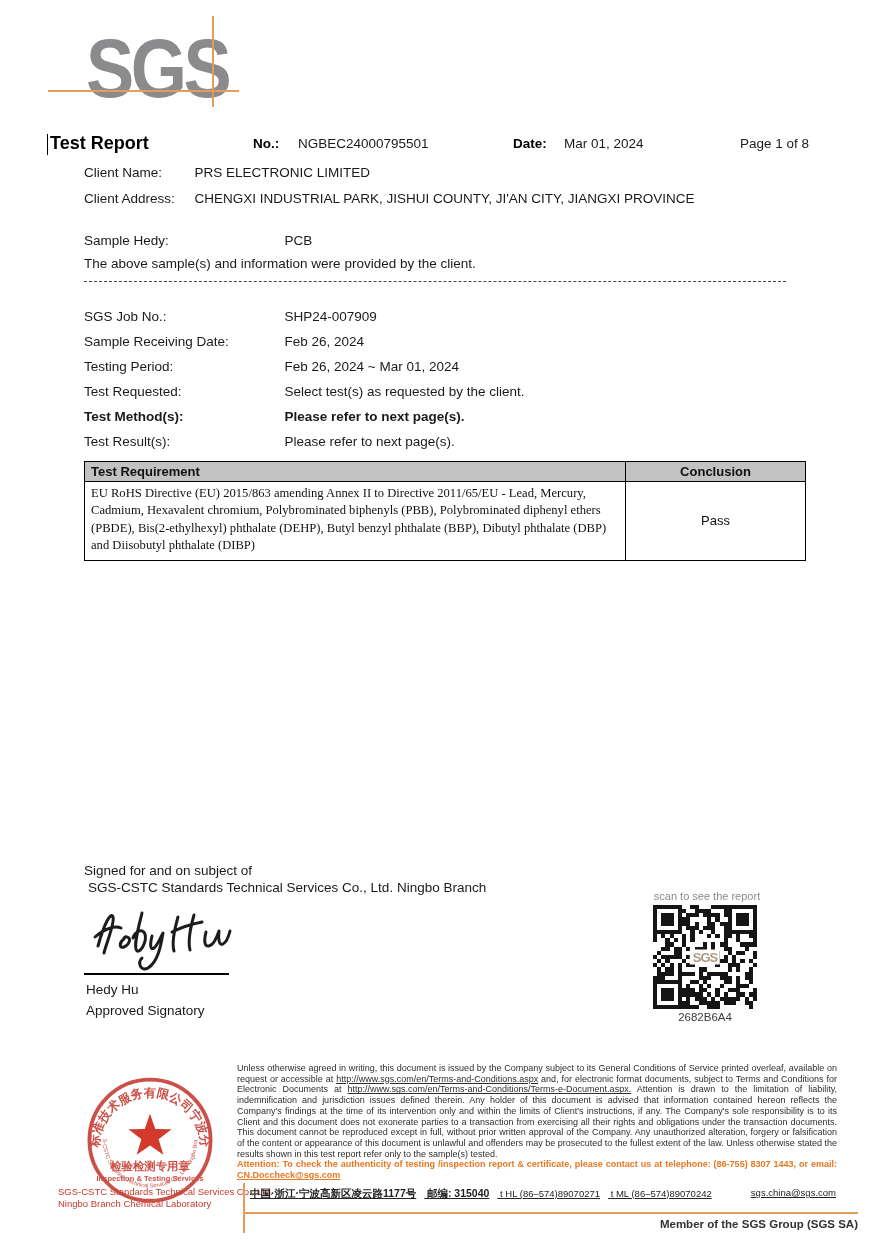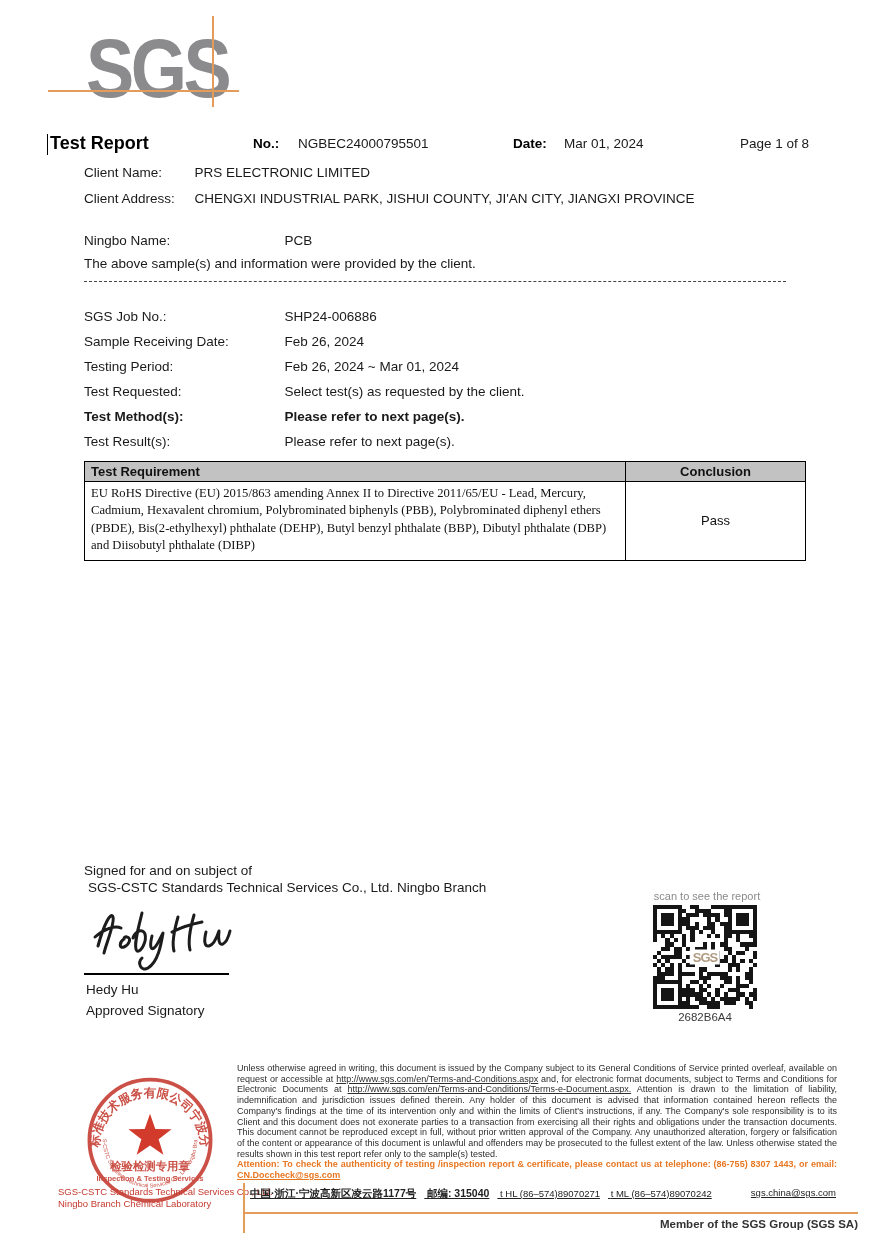--- a/index.html
+++ b/index.html
@@ -81,30 +81,30 @@
   <div class="row-line" style="top:189px;">
     <span class="lbl" style="width:106px;">Client Address:</span>
     <span class="val">CHENGXI INDUSTRIAL PARK, JISHUI COUNTY, JI'AN CITY, JIANGXI PROVINCE</span>
   </div>
   <div class="row-line" style="top:163px;">
     <span class="lbl" style="width:106px;">Client Name:</span>
     <span class="val">PRS ELECTRONIC LIMITED</span>
   </div>
 
   <div class="row-line" style="top:231px;">
-    <span class="lbl" style="width:196px;">Ningbo Name:</span>
+    <span class="lbl" style="width:196px;">Sample Hedy:</span>
     <span class="val">PCB</span>
   </div>
   <div class="row-line val" style="top:256px;">The above sample(s) and information were provided by the client.</div>
   <div class="abs dashed" style="left:84px; top:281px; width:702px;"></div>
 
   <div>
     <div class="row-line" style="top:307px;">
       <span class="lbl" style="width:196px;">SGS Job No.:</span>
-      <span class="val">SHP24-006886</span>
+      <span class="val">SHP24-007909</span>
     </div>
     <div class="row-line" style="top:332px;">
       <span class="lbl" style="width:196px;">Sample Receiving Date:</span>
       <span class="val">Feb 26, 2024</span>
     </div>
     <div class="row-line" style="top:357px;">
       <span class="lbl" style="width:196px;">Testing Period:</span>
       <span class="val">Feb 26, 2024 ~ Mar 01, 2024</span>
     </div>
     <div class="row-line" style="top:382px;">

